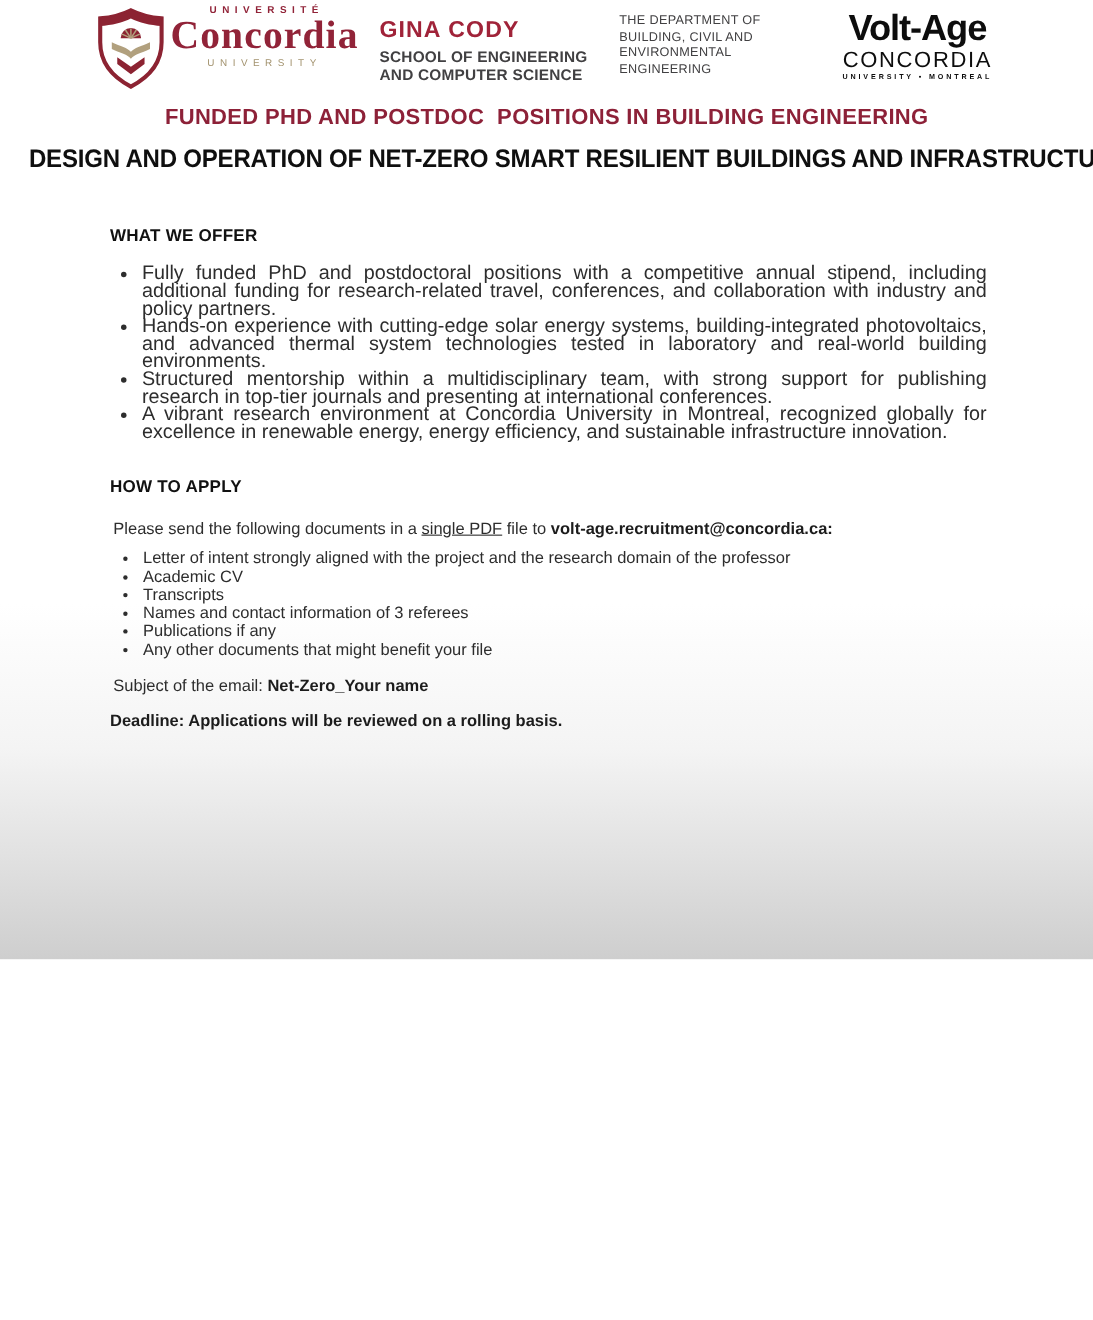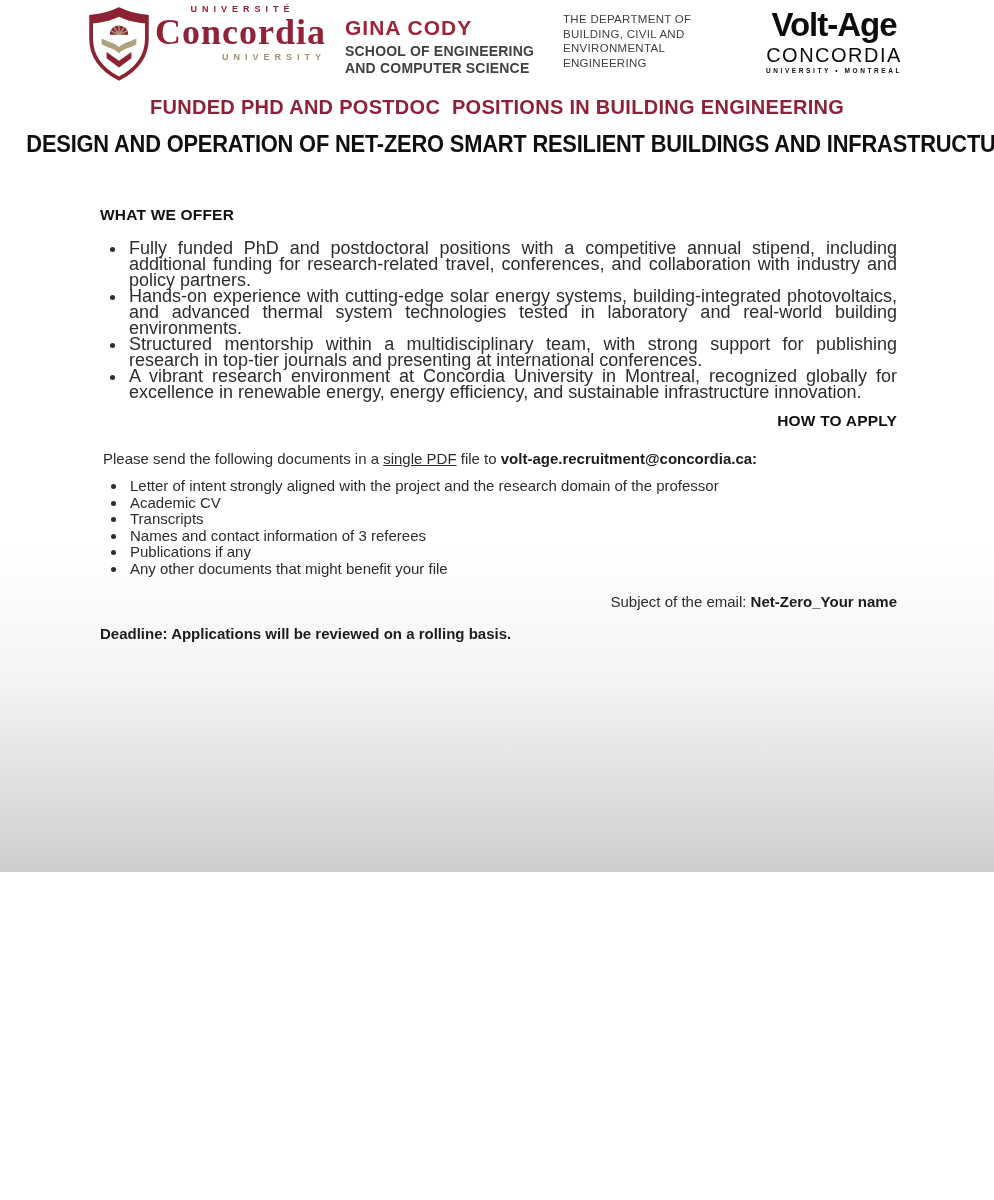--- a/index.html
+++ b/index.html
@@ -18,21 +18,21 @@
   }
 
   
   .header { position: relative; height: 88px; }
 
   .logo-concordia { position: absolute; left: 88px; top: 4px; display: flex; align-items: flex-start; }
   .shield { width: 62px; height: 76px; margin-top: 2px; }
   .conc-text { margin-left: 5px; }
   .conc-top { font-size: 9px; font-weight: 700; letter-spacing: 5px; color: #912338; text-align: center; padding-left: 4px; }
   .conc-word { font-family: "Liberation Serif", serif; font-size: 36px; font-weight: 600; color: #912338; line-height: 1.05; letter-spacing: 1px; }
-  .conc-bottom { font-size: 9px; font-weight: 700; letter-spacing: 5px; color: #a3936f; text-align: right; }
+  .conc-bottom { font-size: 9px; font-weight: 400; letter-spacing: 5px; color: #a3936f; text-align: center; }
 
   .logo-gina { position: absolute; left: 345px; top: 16px; }
   .gina-line1 { font-size: 21px; font-weight: 600; letter-spacing: 1px; color: #a02339; margin-bottom: 3px; }
   .gina-line2 { font-size: 14px; font-weight: 700; letter-spacing: 0.2px; color: #414042; line-height: 17px; }
 
   .logo-dept { position: absolute; left: 563px; top: 12px; }
   .dept-line { font-size: 11.5px; font-weight: 400; letter-spacing: 0.3px; color: #414042; line-height: 14.5px; }
 
   .logo-voltage { position: absolute; left: 761px; top: 5px; width: 146px; text-align: center; color: #0d0d0d; }
   .volt-word { font-size: 33px; font-weight: 800; letter-spacing: -1px; line-height: 40px; }
@@ -70,36 +70,36 @@
   ul.offer-list {
     margin-top: 16px;
     padding-left: 27px;
     font-size: 18px;
     line-height: 16px;
     text-align: justify;
     color: #2d2d2d;
   }
   ul.offer-list li { padding-left: 2px; }
 
-  .apply-heading { margin-top: 12px; text-align: right; }
+  .apply-heading { margin-top: 34px; }
 
   .apply-intro { margin-top: 20px; font-size: 15px; color: #2d2d2d; padding-left: 3px; }
   .apply-intro .u { text-decoration: underline; }
   .apply-intro strong, .subject-line strong { color: #1c1c1c; }
 
   ul.docs-list {
     margin-top: 11px;
     padding-left: 27px;
     font-size: 15px;
     line-height: 16.5px;
     color: #2d2d2d;
   }
   ul.docs-list li { padding-left: 3px; }
 
-  .subject-line { margin-top: 16px; font-size: 15px; padding-left: 3px; text-align: right; }
+  .subject-line { margin-top: 16px; font-size: 15px; padding-left: 3px; }
 
   .deadline-block { margin-top: 13px; font-size: 15px; font-weight: 700; color: #1c1c1c; line-height: 21px; }
 </style>
 </head>
 <body>
 
 <div class="page">
 
   <div class="header">
 

